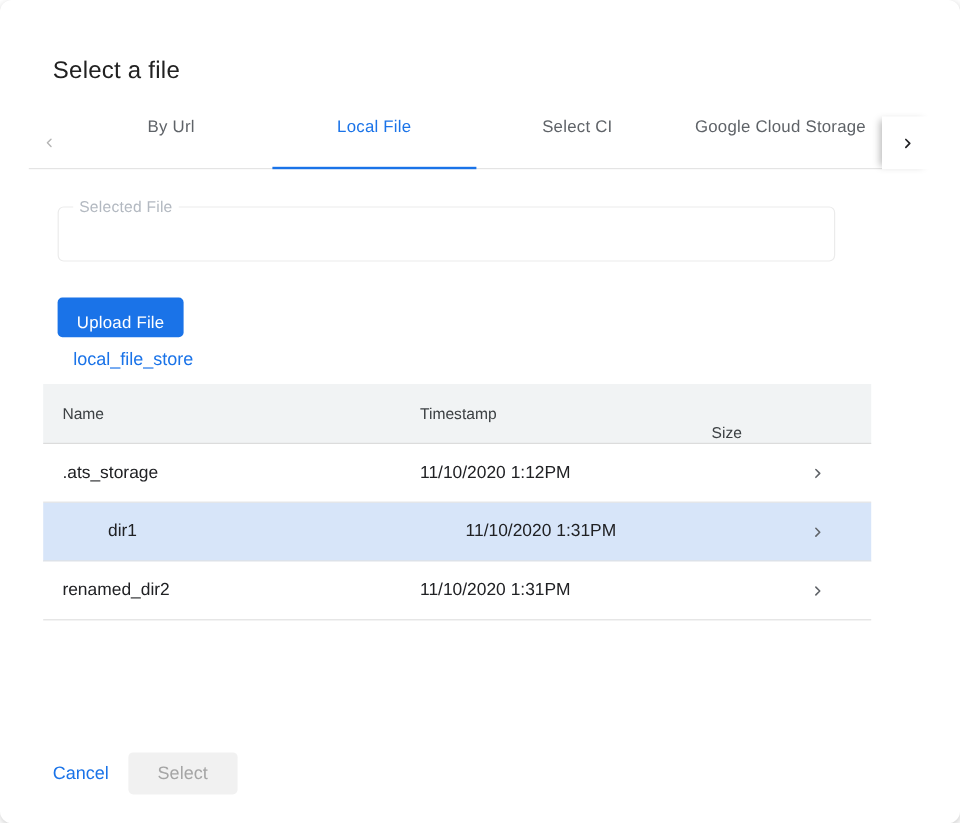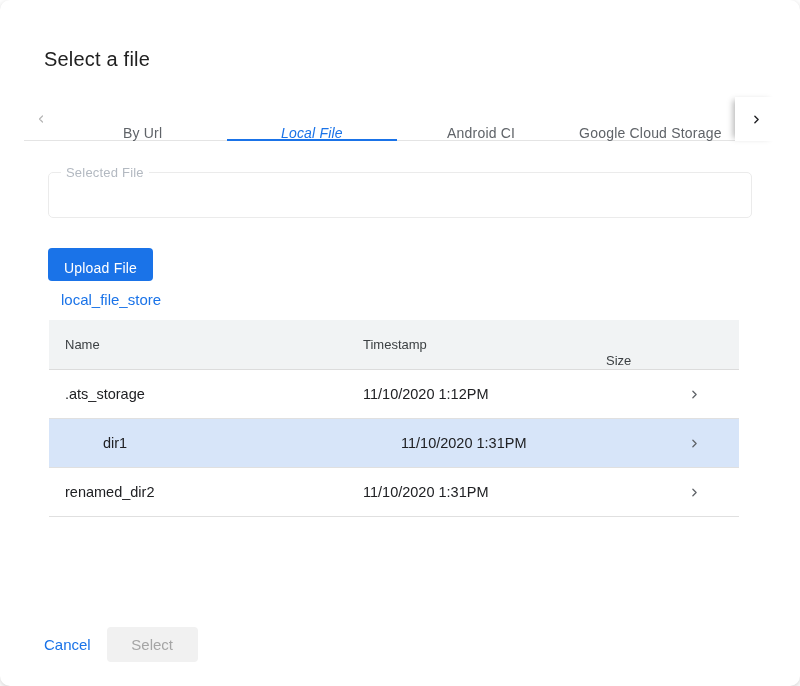--- a/index.html
+++ b/index.html
@@ -28,40 +28,40 @@
   }
   .tabbar-border {
     position: absolute; left: 0; right: 42px; bottom: 0;
     height: 1px; background: #e4e4e4;
   }
   .tab-prev {
     width: 34px; display: flex; align-items: center; justify-content: center;
     color: #b5b5b5; cursor: default; background: transparent; border: none;
   }
   .tab {
-    flex: 1; display: flex; align-items: flex-end; justify-content: center;
+    flex: 1; display: flex; align-items: flex-start; justify-content: center;
     font-size: 14px; font-weight: 500; color: #5f6368;
     background: transparent; border: none; cursor: pointer;
     position: relative; letter-spacing: .2px;
   }
-  .tab.active { color: #1a73e8; font-style: italic; }
+  .tab.active { color: #1a73e8; }
   .tab.active::after {
     content: ""; position: absolute; left: 0; right: 0; bottom: 0;
     height: 2px; background: #1a73e8;
   }
   .tab-next {
     width: 42px; display: flex; align-items: center; justify-content: center;
     color: #202124; background: #ffffff; border: none; cursor: pointer;
     box-shadow: -5px 0 6px -3px rgba(0,0,0,0.28);
     z-index: 2;
   }
   .chev-svg { display: block; }
   
   .field {
-    position: absolute; left: 48px; top: 172px; width: 704px; height: 46px;
+    position: absolute; left: 48px; top: 172px; width: 648px; height: 46px;
     border: 1px solid #ebebeb; border-radius: 5px; background: #fff;
   }
   .field-label {
     position: absolute; top: -8px; left: 12px;
     padding: 0 5px; background: #ffffff;
     font-size: 13px; color: #b3b9c1; letter-spacing: .2px;
   }
   .field-input {
     width: 100%; height: 100%; border: none; outline: none;
     background: transparent; padding: 0 16px; font-size: 14px;
@@ -76,21 +76,21 @@
     font-size: 14px; font-family: "Liberation Sans", sans-serif;
     letter-spacing: .2px; cursor: pointer;
   }
   
   .store-link {
     position: absolute; left: 61px; top: 291px;
     font-size: 15px; color: #1a73e8; text-decoration: none; cursor: pointer;
   }
   
   .file-table {
-    position: absolute; left: 49px; top: 320px; width: 690px;
+    position: absolute; left: 36px; top: 320px; width: 690px;
   }
   .t-header {
     display: flex; align-items: center; height: 50px;
     background: #f1f3f4; border-bottom: 1px solid #dcdcdc;
     font-size: 13px; color: #3c4043;
   }
   .t-row {
     display: flex; align-items: center; height: 49px;
     background: #ffffff; border-bottom: 1px solid #e0e0e0;
     font-size: 14.5px; color: #202124; cursor: pointer;
@@ -135,21 +135,21 @@
           </svg>
       </span>
     </button>
     <button class="tab">
       <span>By Url</span>
     </button>
     <button class="tab active">
       <span>Local File</span>
     </button>
     <button class="tab">
-      <span>Android CI</span>
+      <span>Select CI</span>
     </button>
     <button class="tab">
       <span>Google Cloud Storage</span>
     </button>
     <button class="tab-next">
       <span>
         <svg class="chev-svg" width="13" height="13" viewBox="0 0 24 24" fill="none" stroke="currentColor" stroke-width="2.6" stroke-linecap="round" stroke-linejoin="round">
             <polyline points="9 6 15 12 9 18"></polyline>
           </svg>
       </span>

